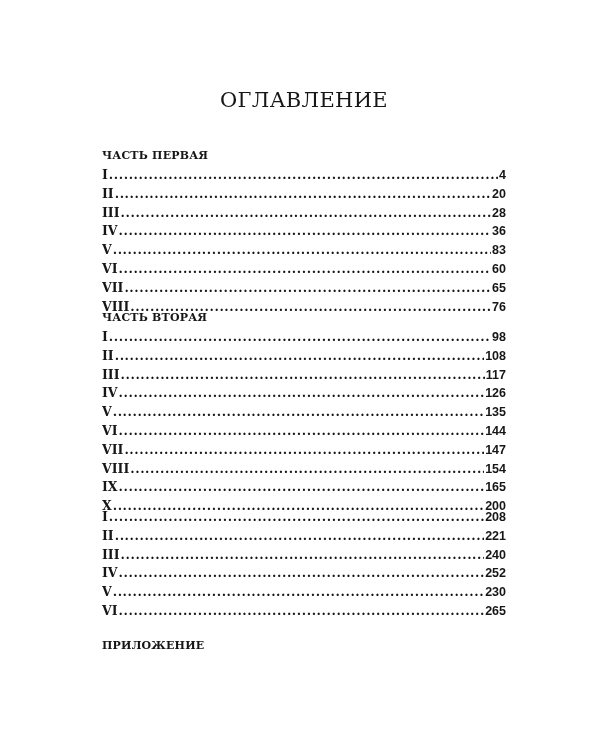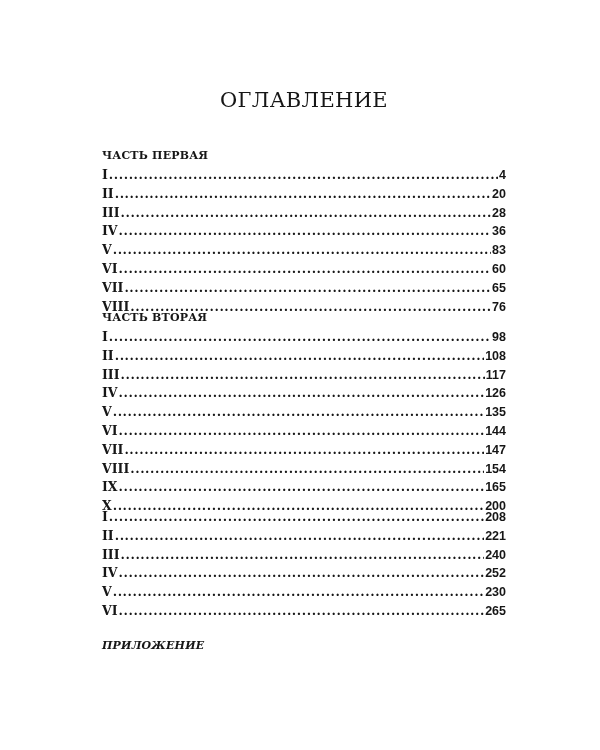--- a/index.html
+++ b/index.html
@@ -146,16 +146,16 @@
         <span class="dots"></span>
         <span class="pg">230</span>
       </div>
     <div class="row">
         <span class="label">VI</span>
         <span class="dots"></span>
         <span class="pg">265</span>
       </div>
   </div>
 
-  <div class="section" style="top:636px;font-style:italic;">
+  <div class="section" style="top:636px;">
     <div class="section-title">ПРИЛОЖЕНИЕ</div>
   </div>
 </div>
 
 </body></html>

